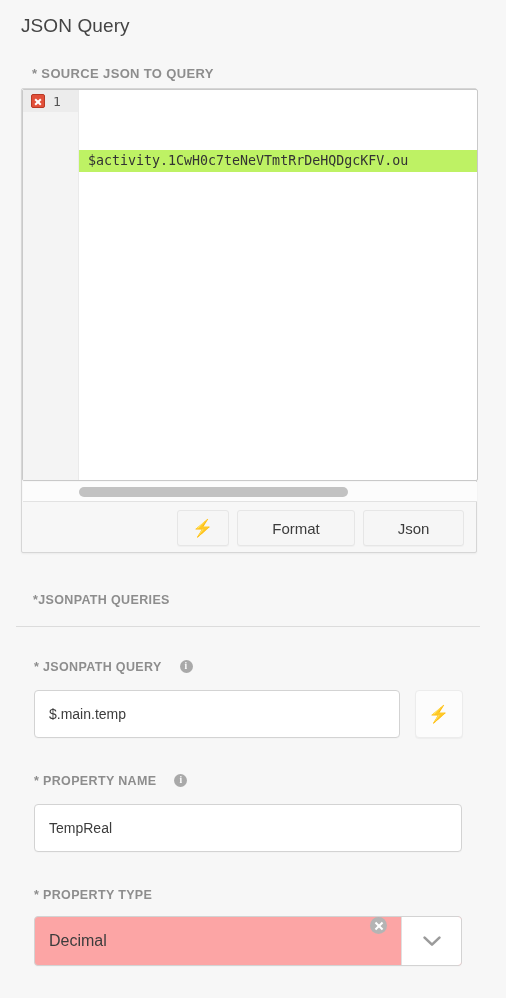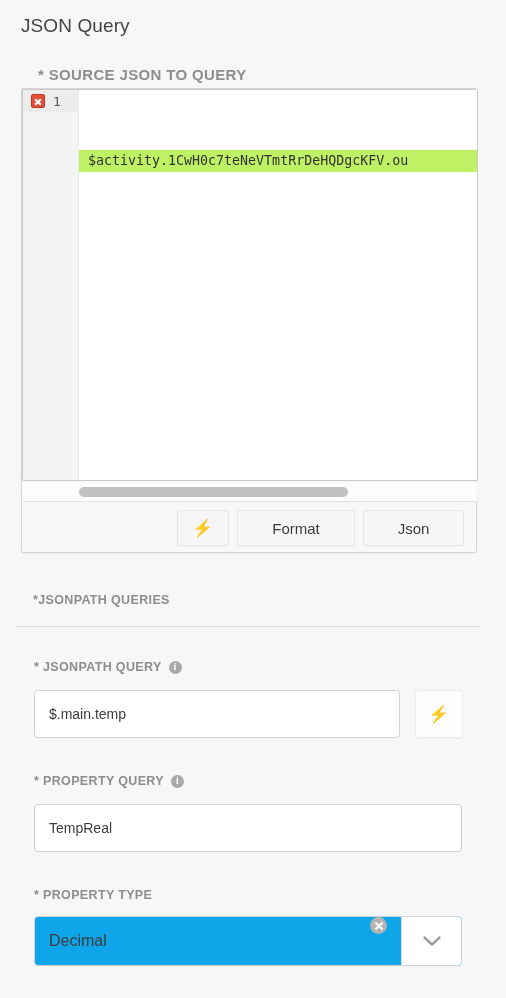--- a/index.html
+++ b/index.html
@@ -31,23 +31,23 @@
     top: 15px;
     font-size: 19px;
     font-weight: 400;
     color: #444444;
     letter-spacing: 0.1px;
   }
 
   
   .src-label {
     position: absolute;
-    left: 38px;
+    left: 32px;
     top: 66px;
-    font-size: 15px;
+    font-size: 13px;
     font-weight: 700;
     color: #8d8d8d;
     letter-spacing: 0.35px;
   }
 
   
   .editor-wrap {
     position: absolute;
     left: 21px;
     top: 88px;
@@ -229,22 +229,22 @@
   }
 
   
   .field-label {
     position: absolute;
     font-size: 12.5px;
     font-weight: 700;
     color: #8d8d8d;
     letter-spacing: 0.35px;
     display: flex;
-    align-items: flex-end;
-    gap: 7px;
+    align-items: flex-start;
+    gap: 18px;
   }
 
   .info-icon {
     width: 13px;
     height: 13px;
     border-radius: 50%;
     background: #a9a9a9;
     color: #ffffff;
     font-size: 9.5px;
     font-weight: 700;
@@ -285,21 +285,21 @@
   }
 
   
   .select-wrap {
     position: absolute;
     left: 34px;
     top: 916px;
     width: 428px;
     height: 50px;
     display: flex;
-    background: #0ea5e9;
+    background: #fca5a5;
     border: 1px solid #d3d3d3;
     border-radius: 4px;
     overflow: hidden;
     box-shadow: 0 1px 1px rgba(0,0,0,0.02);
   }
   .select-value {
     flex: 1 1 auto;
     display: flex;
     align-items: center;
     padding-left: 14px;
@@ -382,21 +382,21 @@
   <div class="field-label" style="left:34px; top:660px;">
     <span>* JSONPATH QUERY</span>
     <i class="info-icon">i</i>
   </div>
   <input class="text-input" style="left: 34px; top: 690px; width: 366px;" value="$.main.temp">
   <div class="icon-btn" style="left:415px; top:690px;">
     <span class="bolt">⚡</span>
   </div>
 
   <div class="field-label" style="left:34px; top:774px;">
-    <span>* PROPERTY QUERY</span>
+    <span>* PROPERTY NAME</span>
     <i class="info-icon">i</i>
   </div>
   <input class="text-input" style="left: 34px; top: 804px; width: 428px;" value="TempReal">
 
   <div class="field-label" style="left:34px; top:888px;">
     <span>* PROPERTY TYPE</span>
   </div>
 
   <div class="select-wrap">
     <div class="select-value">Decimal</div>

